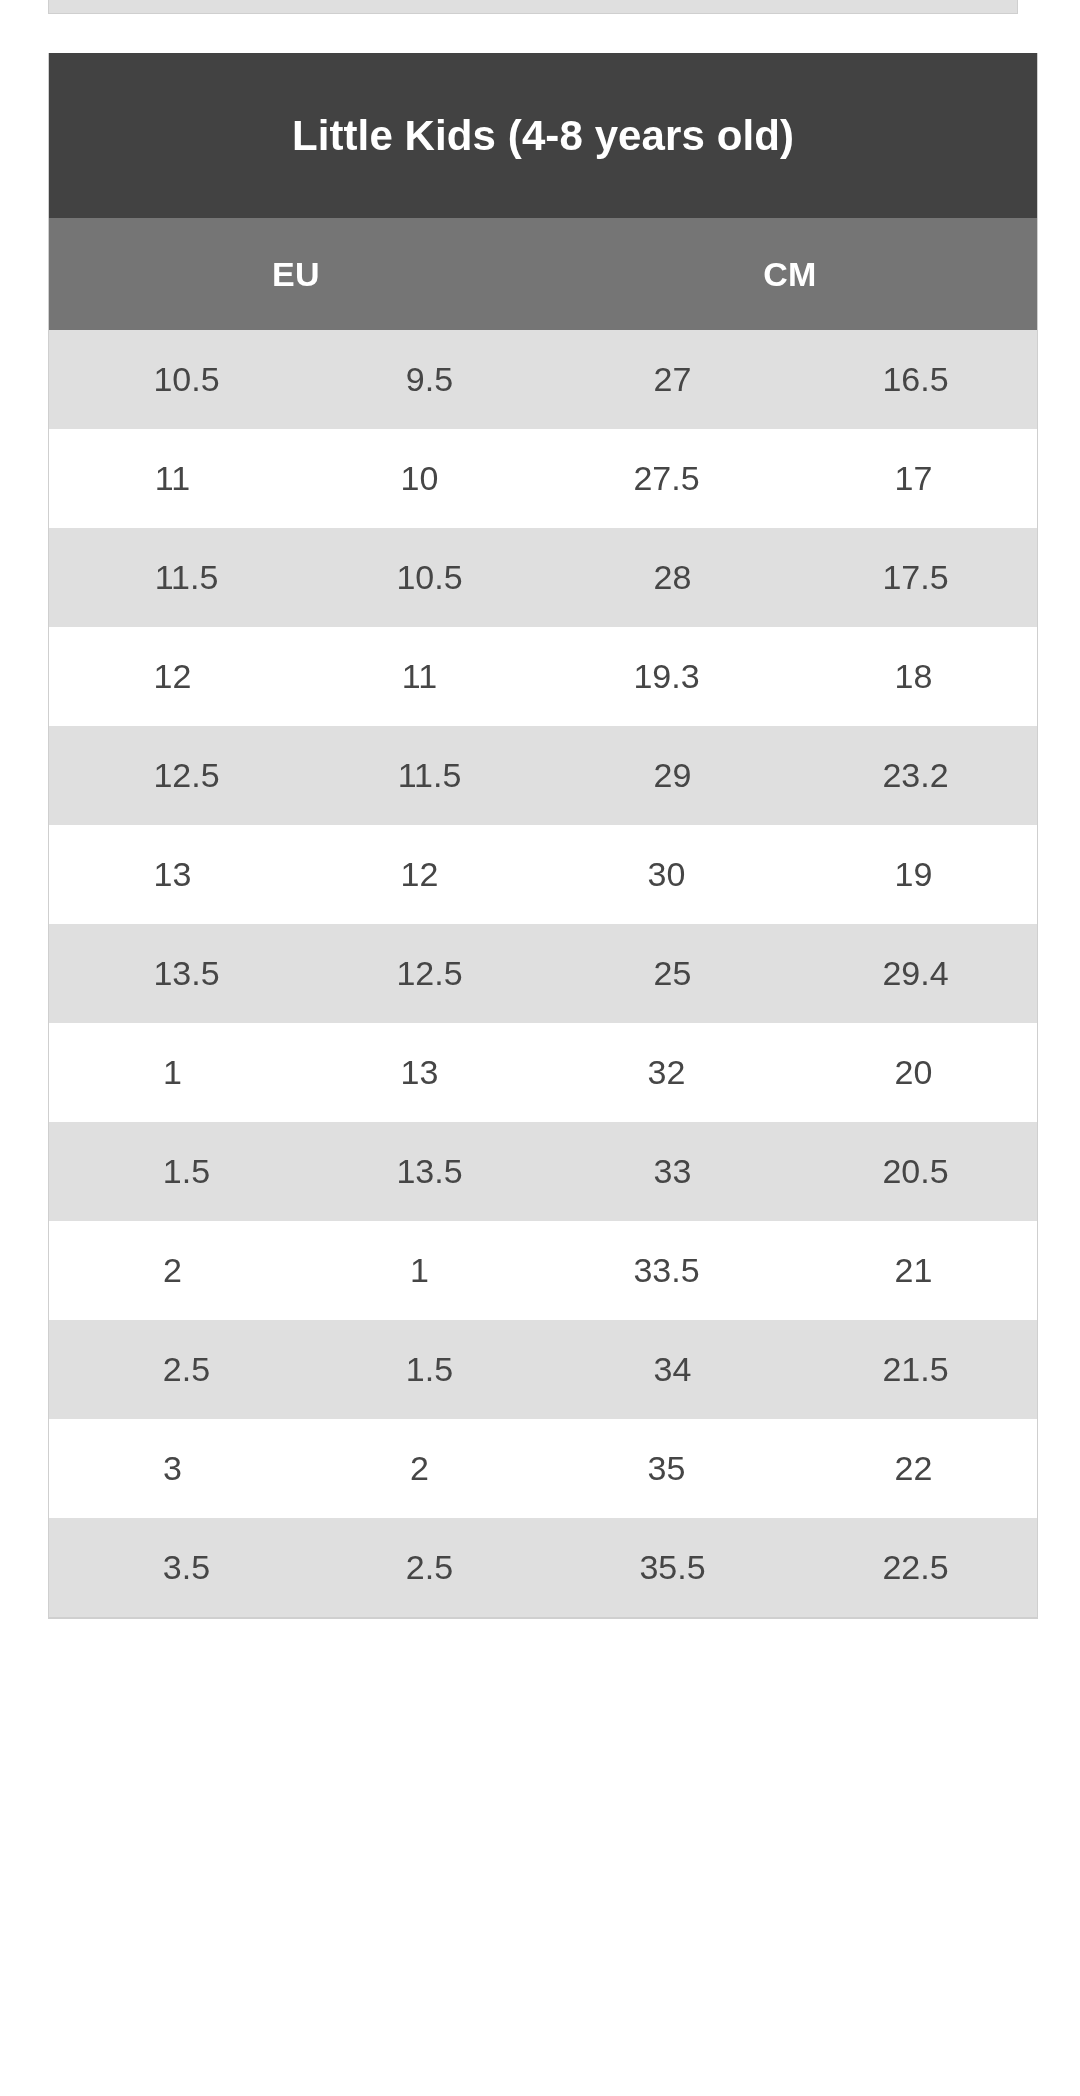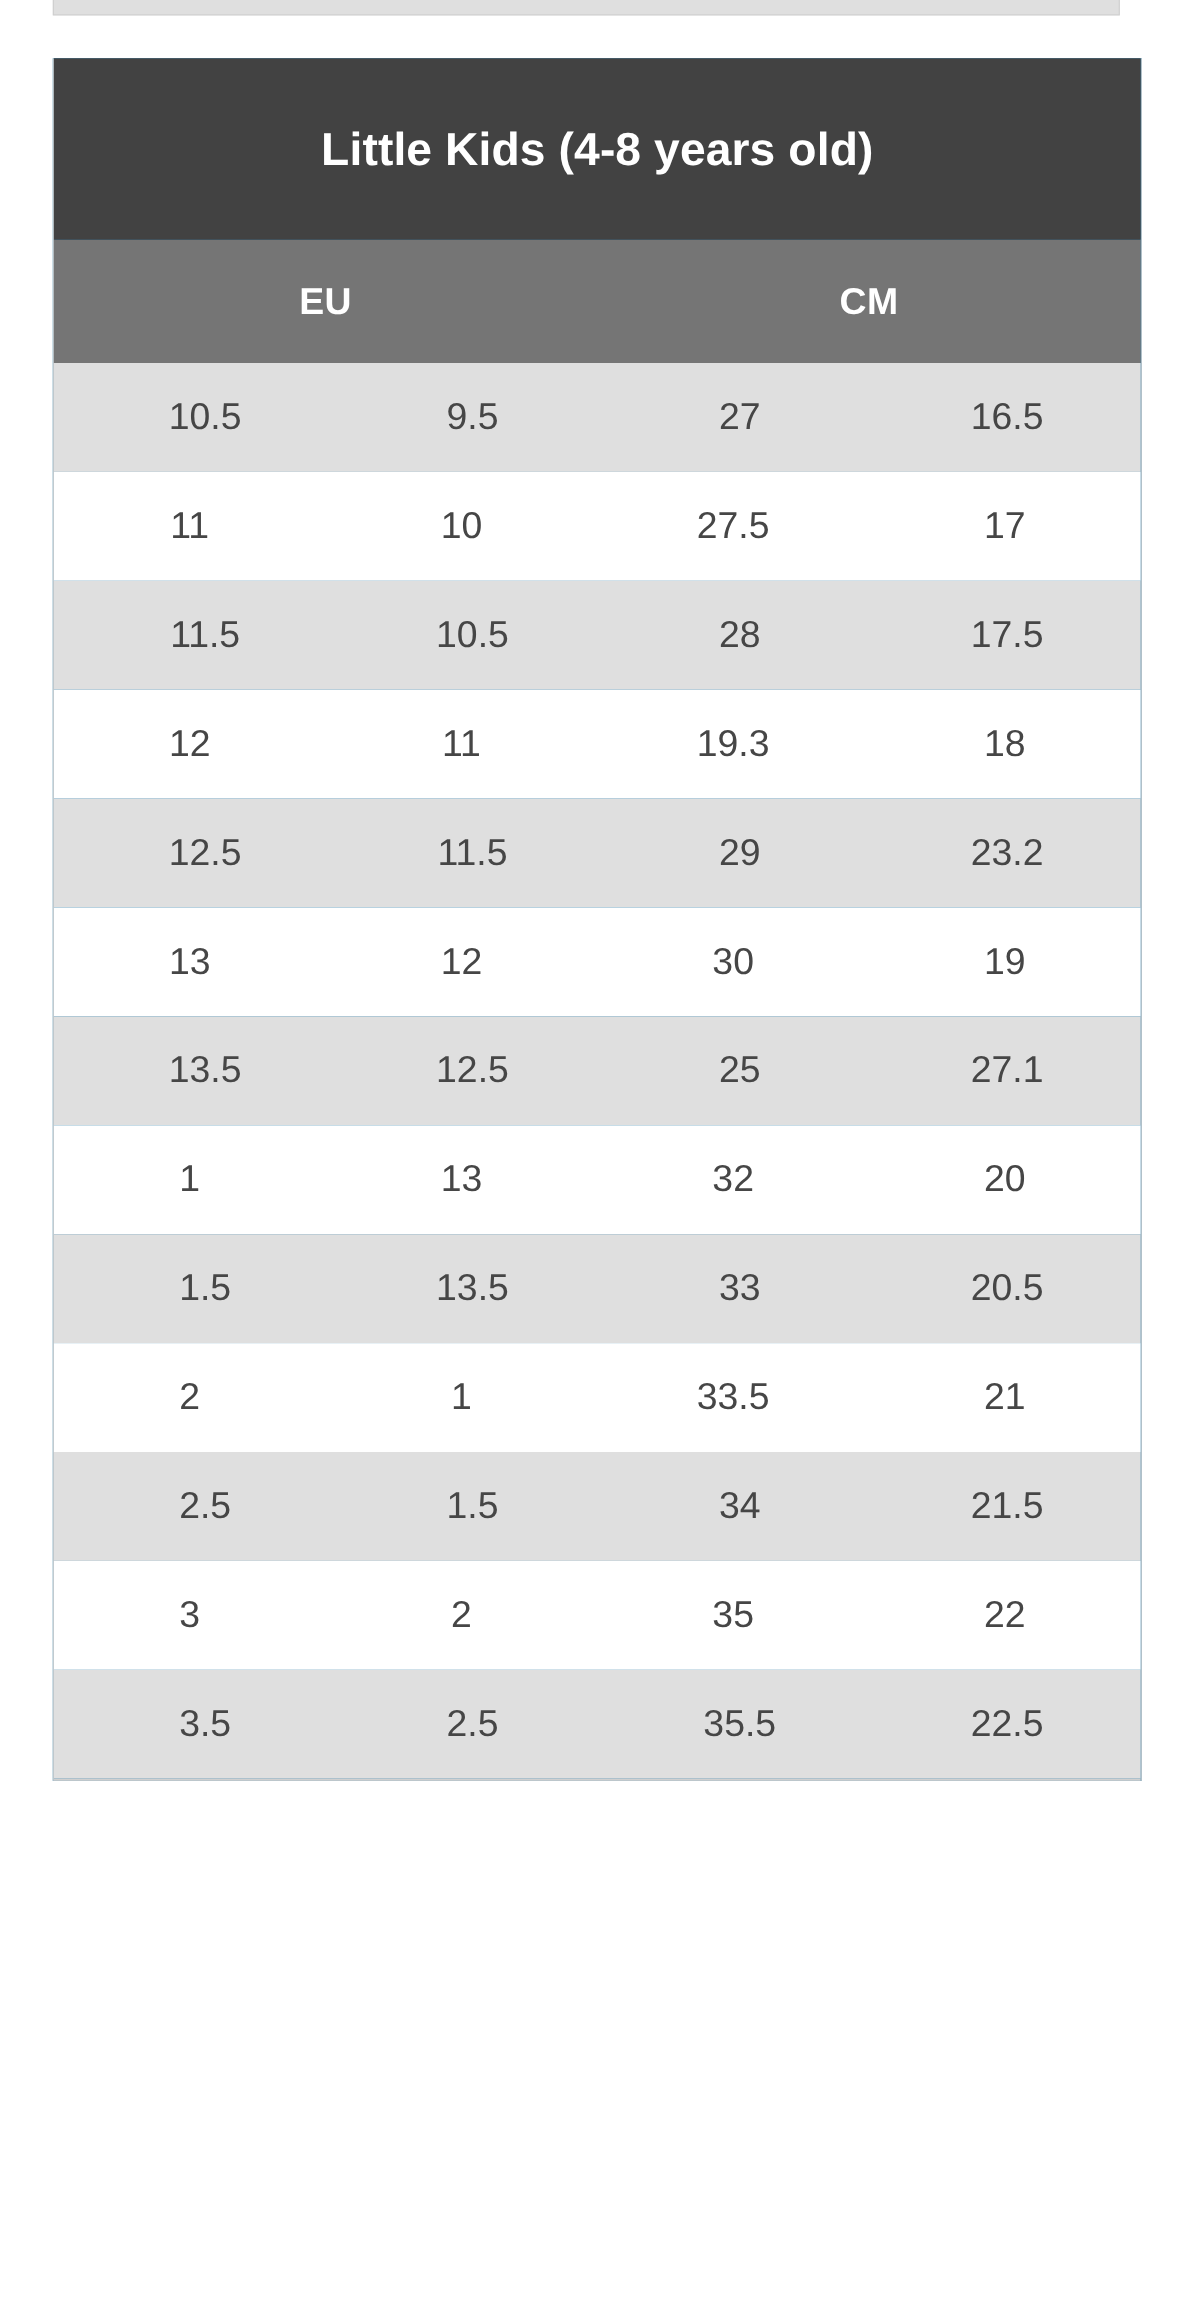--- a/index.html
+++ b/index.html
@@ -143,21 +143,21 @@
     <div class="data-cell">13</div>
     <div class="data-cell">12</div>
     <div class="data-cell">30</div>
     <div class="data-cell">19</div>
   </div>
 
   <div class="data-row striped">
     <div class="data-cell">13.5</div>
     <div class="data-cell">12.5</div>
     <div class="data-cell">25</div>
-    <div class="data-cell">27.1</div>
+    <div class="data-cell">29.4</div>
   </div>
 
   <div class="data-row">
     <div class="data-cell">1</div>
     <div class="data-cell">13</div>
     <div class="data-cell">32</div>
     <div class="data-cell">20</div>
   </div>
 
   <div class="data-row striped">

